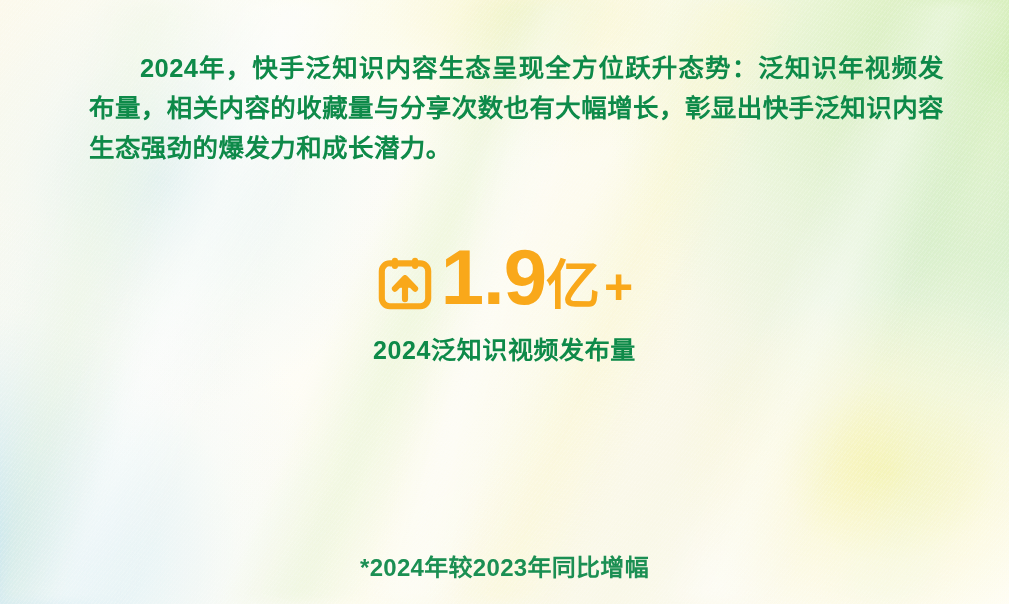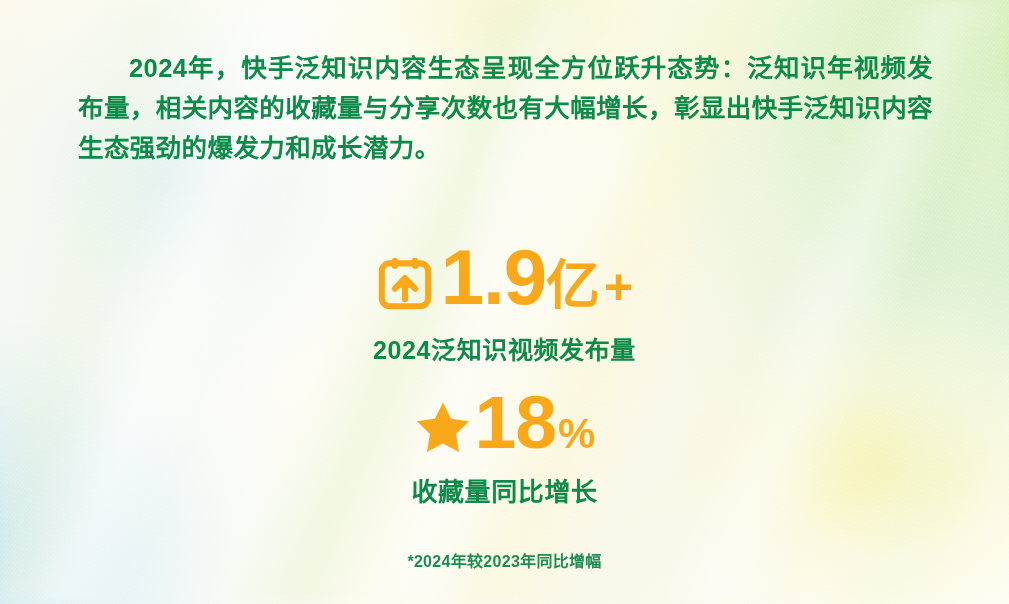--- a/index.html
+++ b/index.html
@@ -154,21 +154,21 @@
   .content {
     position: relative;
     z-index: 5;
     width: 100%;
     height: 100%;
   }
 
   
   .intro {
     position: absolute;
-    left: 78px;
+    left: 89px;
     top: 22px;
     width: 855px;
     color: #0e8a49;
     font-size: 25.5px;
     font-weight: bold;
     line-height: 40px;
     letter-spacing: 0.4px;
     text-indent: 2em;
     text-align: justify;
     text-justify: inter-character;
@@ -287,21 +287,21 @@
   }
 
   
   .footnote {
     position: absolute;
     left: 0;
     top: 548px;
     width: 100%;
     text-align: center;
     color: #1b8f53;
-    font-size: 16px;
+    font-size: 24px;
     font-weight: bold;
     letter-spacing: 0.3px;
   }
 </style>
 </head>
 <body>
 
 <div id="infographic">
 
   <div class="bg-layer bg-base"></div>
@@ -337,31 +337,20 @@
         <div class="hero-value">
           <span>1.9</span><span class="unit">亿</span><span class="plus">+</span>
         </div>
       </div>
 
       <div class="hero-label">2024泛知识视频发布量</div>
     </div>
 
     <div class="stats">
 
-      <div class="stat">
-        <div class="stat-row">
-          <svg class="stat-icon" viewBox="0 0 64 60" aria-hidden="true">
-            <path d="M32 3 L41.2 21.6 L61.8 24.6 L46.9 39.1 L50.4 59.6 L32 49.9 L13.6 59.6 L17.1 39.1 L2.2 24.6 L22.8 21.6 Z" fill="#F9A81A"></path>
-          </svg>
-          <div class="stat-value">
-            <span>18</span><span class="pct">%</span>
-          </div>
-        </div>
-        <div class="stat-label">收藏量同比增长</div>
-      </div>
 
 
     </div>
 
     <div class="footnote">*2024年较2023年同比增幅</div>
 
   </div>
 </div>
 
 </body></html>

